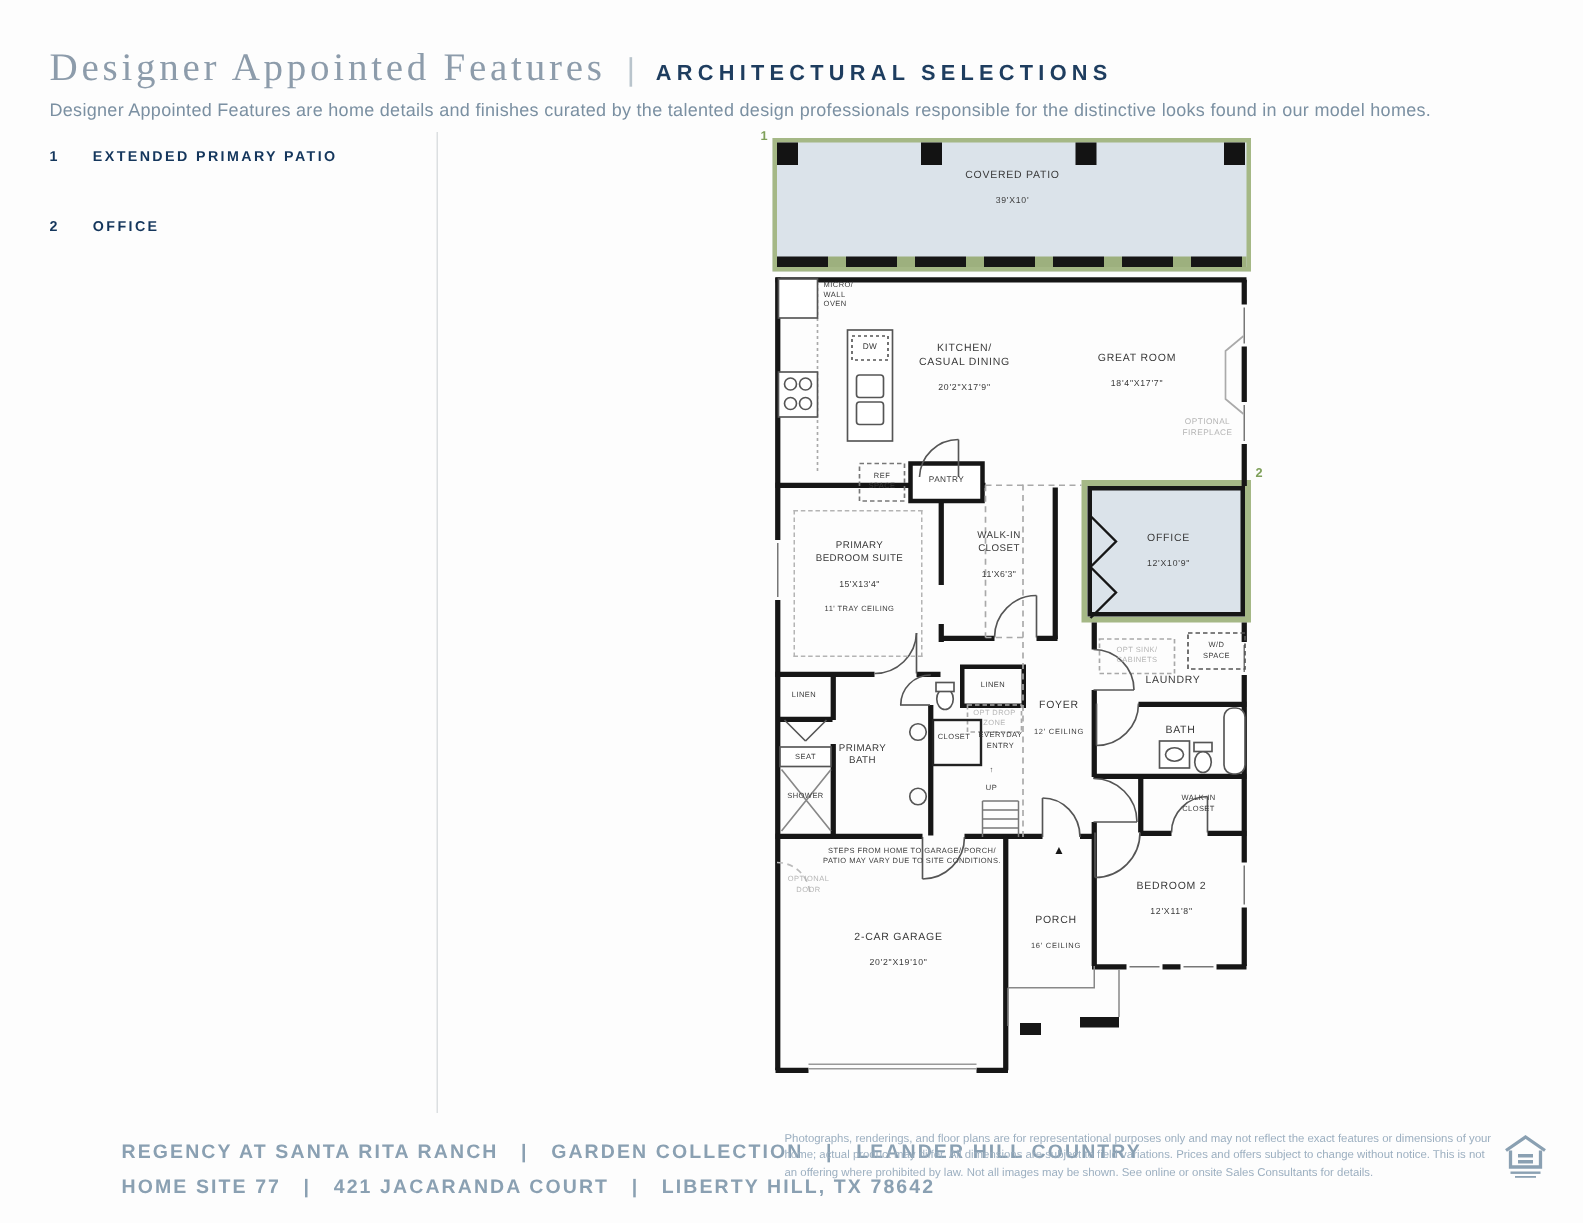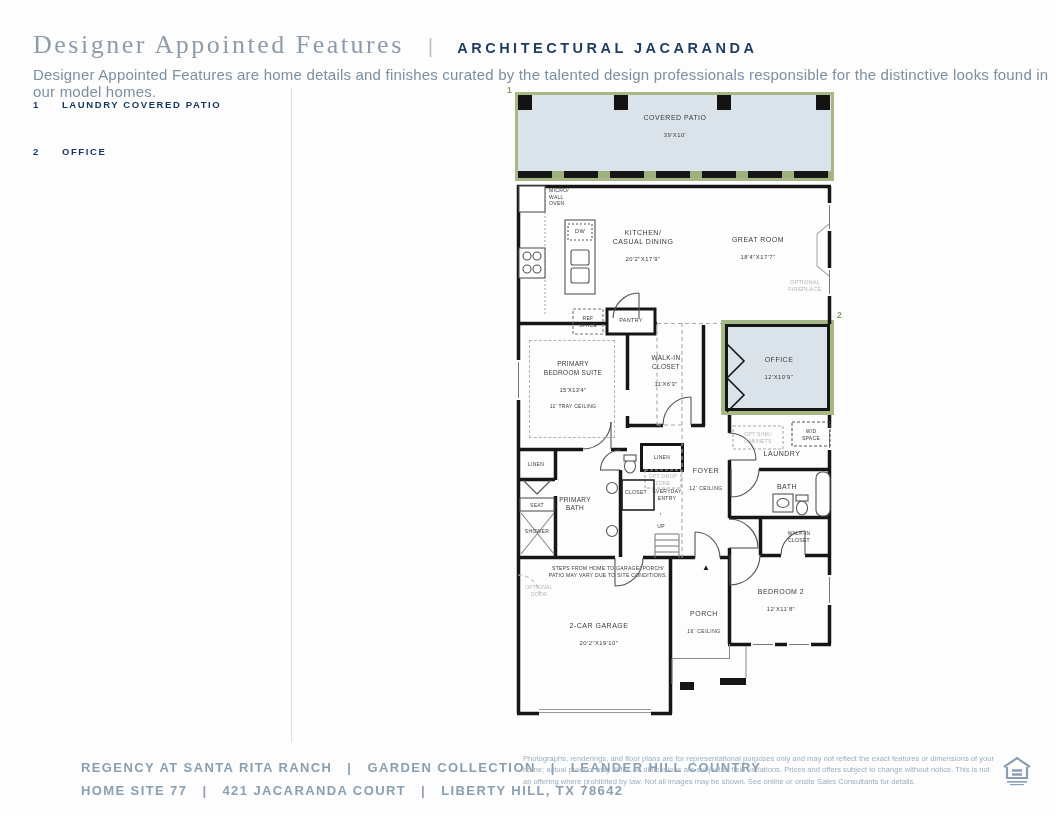--- a/index.html
+++ b/index.html
@@ -1,24 +1,24 @@
 <!DOCTYPE html>
 <html><head>
 <meta charset="utf-8">
 <style>
   * { margin:0; padding:0; box-sizing:border-box; }
   html,body { width:1055px; height:815px; background:#fdfdfd; font-family:"Liberation Sans",sans-serif; }
   .page { position:relative; width:1055px; height:815px; background:#fdfdfd; overflow:hidden; }
 
   
-  .hdr { position:absolute; left:33px; top:30px; display:flex; align-items:baseline; gap:24px; }
+  .hdr { position:absolute; left:33px; top:30px; display:flex; align-items:baseline; gap:14px; }
   .hdr-title { font-family:"Liberation Serif","DejaVu Serif",serif; font-size:26px; letter-spacing:2.5px; color:#8d9cab; font-weight:normal; }
   .hdr-sep { font-size:21px; color:#b9c4cc; font-weight:normal; }
   .hdr-cat { font-size:14.5px; letter-spacing:3.5px; color:#1e3d5f; font-weight:bold; }
-  .hdr-desc { position:absolute; left:33px; top:66px; font-size:15px; color:#7b90a2; letter-spacing:.2px; }
+  .hdr-desc { position:absolute; left:33px; top:66px; font-size:12px; color:#7b90a2; letter-spacing:.2px; }
 
   
   .feat { position:absolute; left:33px; display:flex; gap:22px; font-size:9.5px; font-weight:bold; letter-spacing:1.6px; color:#14365c; white-space:pre; }
   .divider { position:absolute; left:291px; top:88px; width:1px; height:654px; background:#dcdfe1; }
 
   
   .plan { position:absolute; left:515px; top:88px; width:322px; height:640px; }
   .plan svg { position:absolute; left:0; top:0; overflow:visible; }
   .hl-patio { position:absolute; left:0; top:4px; width:319px; height:89px; border:3px solid #a5b886; background:#dbe3ea; }
   .pcol { position:absolute; top:0; width:14px; height:15px; background:#131313; }
@@ -45,27 +45,27 @@
   .eh-logo { position:absolute; left:1002px; top:756px; width:30px; height:32px; color:#8aa0b2; }
 </style>
 </head>
 <body>
 
 <div class="page">
 
   <div class="hdr">
     <span class="hdr-title">Designer Appointed Features</span>
     <span class="hdr-sep">|</span>
-    <span class="hdr-cat">ARCHITECTURAL JACARANDA</span>
+    <span class="hdr-cat">ARCHITECTURAL SELECTIONS</span>
   </div>
   <div class="hdr-desc">Designer Appointed Features are home details and finishes curated by the talented design professionals responsible for the distinctive looks found in our model homes.</div>
 
   <div class="feat" style="top:99px">
     <span>1</span>
-    <span>LAUNDRY COVERED PATIO</span>
+    <span>EXTENDED PRIMARY PATIO</span>
   </div>
   <div class="feat" style="top:146px">
     <span>2</span>
     <span>OFFICE</span>
   </div>
   <div class="divider"></div>
 
   <div class="plan">
 
     <div class="hl-patio">

